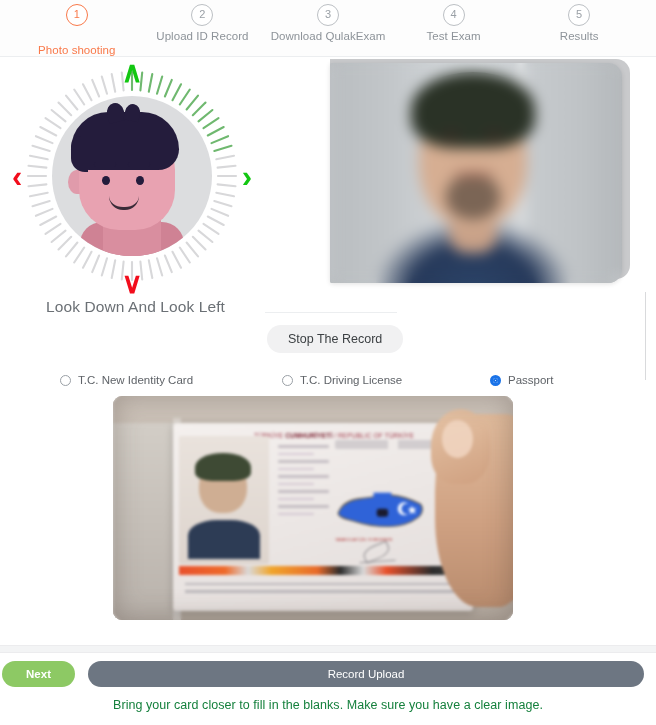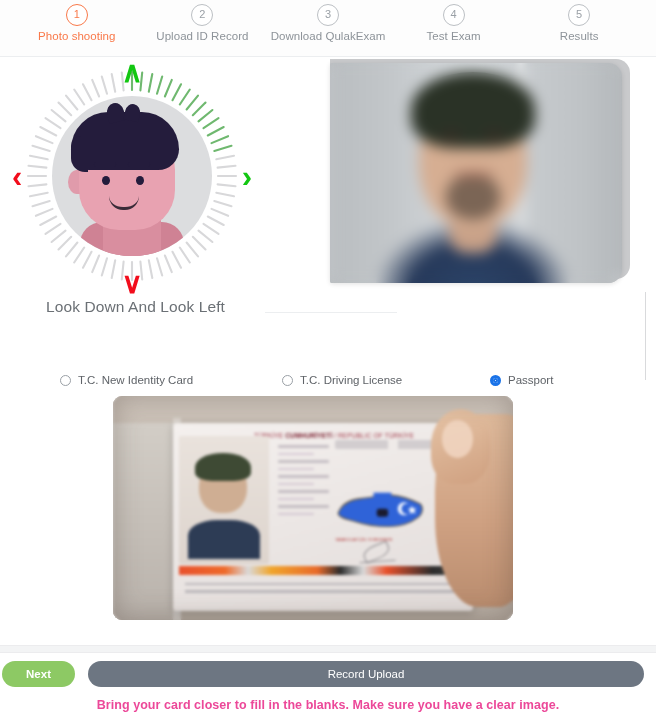--- a/index.html
+++ b/index.html
@@ -55,21 +55,21 @@
   .step-label {
     font-size: 11.5px;
     color: #8d9399;
     white-space: nowrap;
     letter-spacing: 0.05px;
   }
   .step.active .step-circle {
     border-color: #f9794a;
     color: #f9794a;
   }
-  .step.active .step-label { color: #f9794a; }
+  .step.active .step-label { color: #f9794a; margin-top: 14px; }
 
   
   .capture-row {
     position: absolute;
     top: 57px; left: 0;
     width: 656px;
     height: 235px;
   }
 
   
@@ -554,22 +554,22 @@
     font-size: 11.5px;
     font-family: "Liberation Sans", sans-serif;
     cursor: pointer;
   }
   .hint {
     position: absolute;
     left: 0; top: 698px;
     width: 656px;
     text-align: center;
     font-size: 12.5px;
-    font-weight: bold;
-    color: #ec4899;
+    font-weight: normal;
+    color: #15803d;
     letter-spacing: 0.05px;
   }
 
   .edge-line {
     position: absolute;
     left: 645px; top: 292px;
     width: 1px; height: 88px;
     background: #d9dadc;
   }
 </style>
@@ -704,20 +704,21 @@
         <div class="vp-eye r"></div>
         <div class="vp-mouth"></div>
         <div class="vp-beard"></div>
       </div>
       <div class="vid-blur"></div>
     </div>
   </div>
 
   <div class="instruction">Look Down And Look Left</div>
   <div class="divider-sm"></div>
+  <button class="stop-btn">Stop The Record</button>
 
   <div class="radio-row">
     <div class="radio-item i0">
       <span class="radio-dot"></span>
       <span class="radio-label">T.C. New Identity Card</span>
     </div>
     <div class="radio-item i1">
       <span class="radio-dot"></span>
       <span class="radio-label">T.C. Driving License</span>
     </div>

